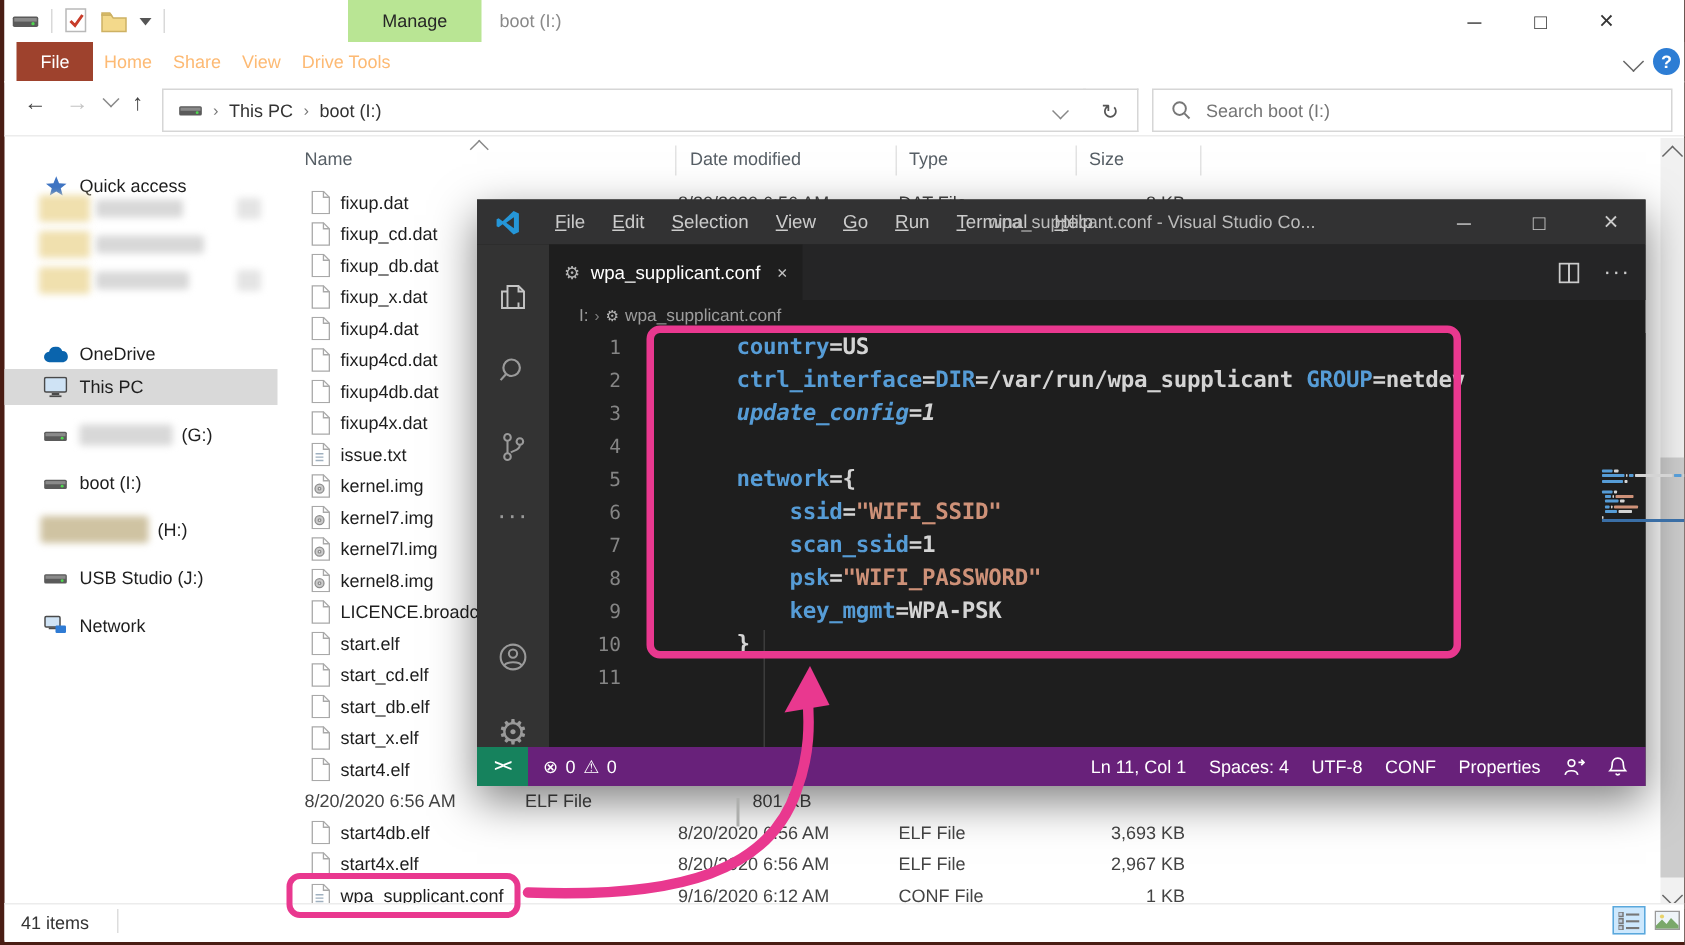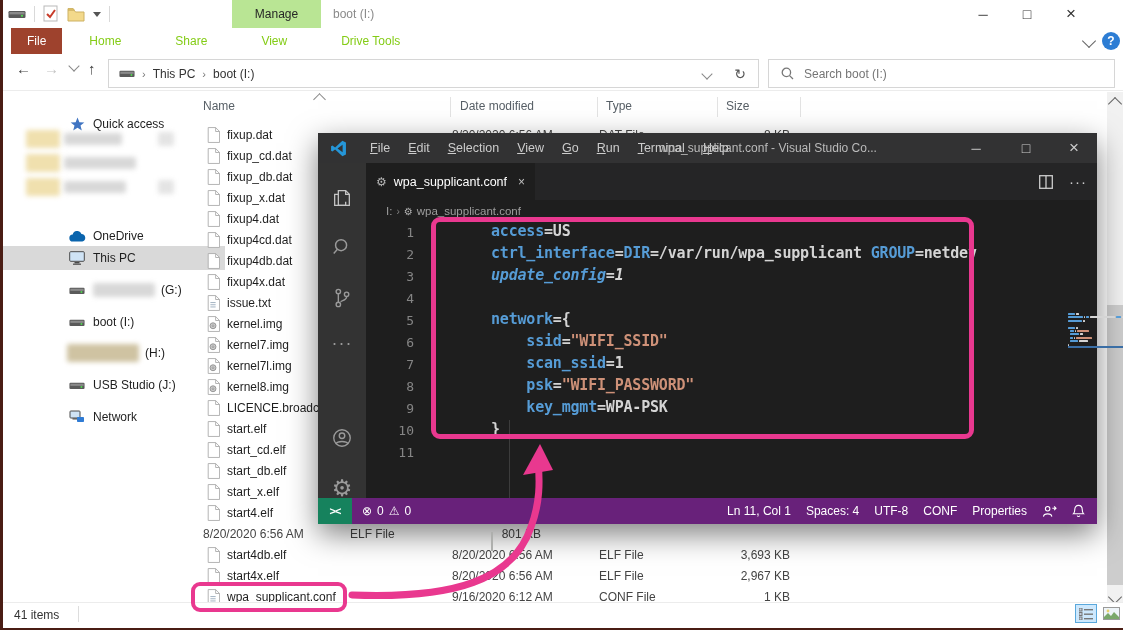--- a/index.html
+++ b/index.html
@@ -10,21 +10,21 @@
   .ex-titlebar{position:absolute;left:3px;top:0;width:955px;height:28px;background:#fff;}
   .qat{position:absolute;top:0;left:5px;height:28px;display:flex;align-items:center;gap:8px;}
   .qat .sep{width:1px;height:16px;background:#d9d9d9;}
   .manage-tab{position:absolute;left:229px;top:0;width:89px;height:28px;background:#b9e594;
               display:flex;align-items:center;justify-content:center;font-size:12px;color:#262626;}
   .ex-title{position:absolute;left:330px;top:7px;font-size:12px;color:#8a8a8a;}
   .winbtn{position:absolute;top:0;width:44px;height:28px;display:flex;align-items:center;justify-content:center;
           color:#333;font-size:13px;}
   .ex-ribbonrow{position:absolute;left:3px;top:28px;width:1120px;height:26px;background:#fff;border-bottom:1px solid #eee;}
   #ribbon-tabs{position:absolute;left:8px;top:0;height:26px;display:flex;}
-  .rtab{height:26px;display:flex;align-items:center;padding:0 27px;font-size:12px;color:#84cc16;}
+  .rtab{height:26px;display:flex;align-items:center;padding:0 7px;font-size:12px;color:#fdba74;}
   .rtab-file{background:#9e422d;color:#fff;padding:0 16px;}
   .ribbon-chev{position:absolute;left:1084px;top:36px;width:9px;height:9px;border-right:1.6px solid #666;
                border-bottom:1.6px solid #666;transform:rotate(45deg);}
   .help-btn{position:absolute;left:1102px;top:32px;width:18px;height:18px;border-radius:50%;background:#2d7dd4;
             color:#fff;font-size:12px;font-weight:bold;display:flex;align-items:center;justify-content:center;}
   .addr-row{position:absolute;left:3px;top:54px;width:1120px;height:36px;background:#fff;border-bottom:1px solid #ececec;}
   .navbtn{position:absolute;top:60px;font-size:15px;color:#555;}
   .addr-box{position:absolute;left:108px;top:59px;width:614px;height:27px;border:1px solid #d6d6d6;background:#fff;
             display:flex;align-items:center;font-size:12px;color:#333;}
   .refresh-box{position:absolute;left:722px;top:59px;width:36px;height:27px;border:1px solid #d6d6d6;border-left:none;
@@ -33,21 +33,21 @@
             display:flex;align-items:center;}
   .search-box input{border:none;outline:none;font-size:12px;color:#333;flex:1;font-family:"Liberation Sans",sans-serif;}
   .search-box input::placeholder{color:#757575;}
   .crumb-sep{color:#777;margin:0 7px;font-size:11px;}
   
   .colhead{position:absolute;top:99px;font-size:12px;color:#575f66;}
   .colsep{position:absolute;top:97px;width:1px;height:20px;background:#e3e3e3;}
   .sortcaret{position:absolute;left:315px;top:95px;width:8px;height:8px;border-left:1.4px solid #888;
              border-top:1.4px solid #888;transform:rotate(45deg);}
   
-  .side-item{position:absolute;left:3px;width:182px;height:24px;display:flex;align-items:center;font-size:12px;color:#1e1e1e;padding-left:40px;}
+  .side-item{position:absolute;left:3px;width:182px;height:24px;display:flex;align-items:center;font-size:12px;color:#1e1e1e;}
   .side-item .icn{width:20px;margin-left:24px;margin-right:6px;display:flex;justify-content:center;}
   .side-sel{background:#d9d9d9;}
   .blurblock{position:absolute;filter:blur(2.5px);border-radius:2px;}
   
   #file-list{position:absolute;left:203px;top:124px;width:590px;}
   .frow{position:absolute;left:0;width:590px;height:21px;display:flex;align-items:center;font-size:12px;color:#1e1e1e;}
   .fc-name{width:249px;display:flex;align-items:center;gap:7px;padding-left:3px;box-sizing:border-box;overflow:hidden;white-space:nowrap;}
   .fc-date{width:147px;color:#444;}
   .fc-type{width:120px;color:#444;}
   .fc-size{width:71px;text-align:right;color:#444;}
@@ -705,21 +705,21 @@
     <div class="vsc-crumbs">
       <span>I:</span>
       <span style="font-size:10px;color:#808080;">›</span>
       <span style="font-size:10px;color:#b5b5b5;">⚙</span>
       <span>wpa_supplicant.conf</span>
     </div>
 
     <div class="editor">
       <div id="code-area">
           <div class="gutter-num" style="top: 3px;">1</div>
-          <div class="codeline" style="top: 0px;"><span class="tk-k">access</span><span class="tk-v">=US</span></div>
+          <div class="codeline" style="top: 0px;"><span class="tk-k">country</span><span class="tk-v">=US</span></div>
           <div class="gutter-num" style="top: 25px;">2</div>
           <div class="codeline" style="top: 22px;"><span class="tk-k">ctrl_interface</span><span class="tk-v">=</span><span class="tk-k">DIR</span><span class="tk-v">=/var/run/wpa_supplicant </span><span class="tk-k">GROUP</span><span class="tk-v">=netdev</span></div>
           <div class="gutter-num" style="top: 47px;">3</div>
           <div class="codeline" style="top: 44px; font-style: italic;"><span class="tk-k">update_config</span><span class="tk-v">=1</span></div>
           <div class="gutter-num" style="top: 69px;">4</div>
           <div class="codeline" style="top: 66px;"></div>
           <div class="gutter-num" style="top: 91px;">5</div>
           <div class="codeline" style="top: 88px;"><span class="tk-k">network</span><span class="tk-v">={</span></div>
           <div class="gutter-num" style="top: 113px;">6</div>
           <div class="codeline" style="top: 110px;"><span class="tk-v">    </span><span class="tk-k">ssid</span><span class="tk-v">=</span><span class="tk-s">"WIFI_SSID"</span></div>

